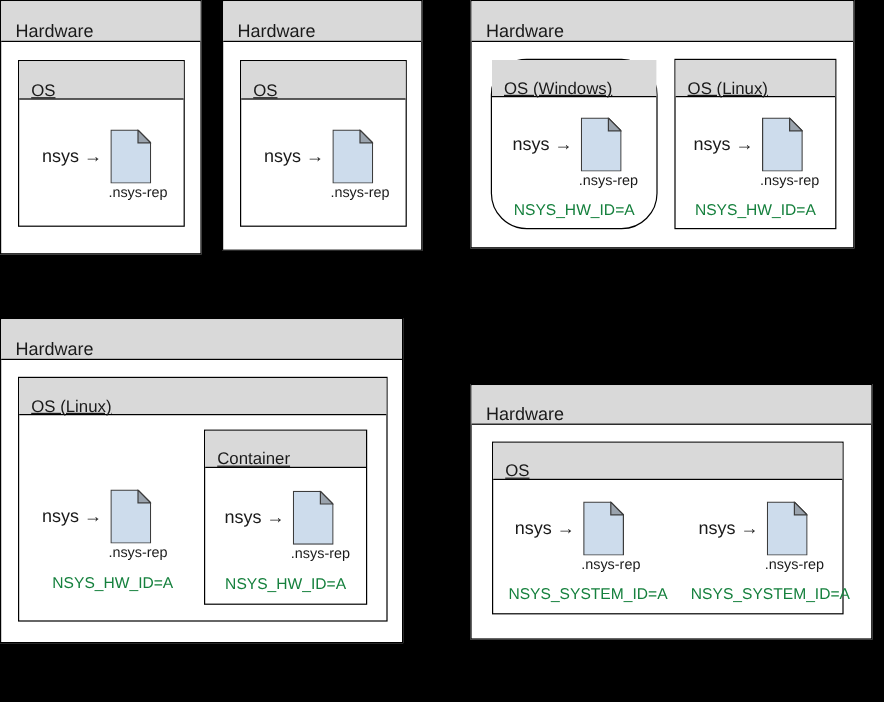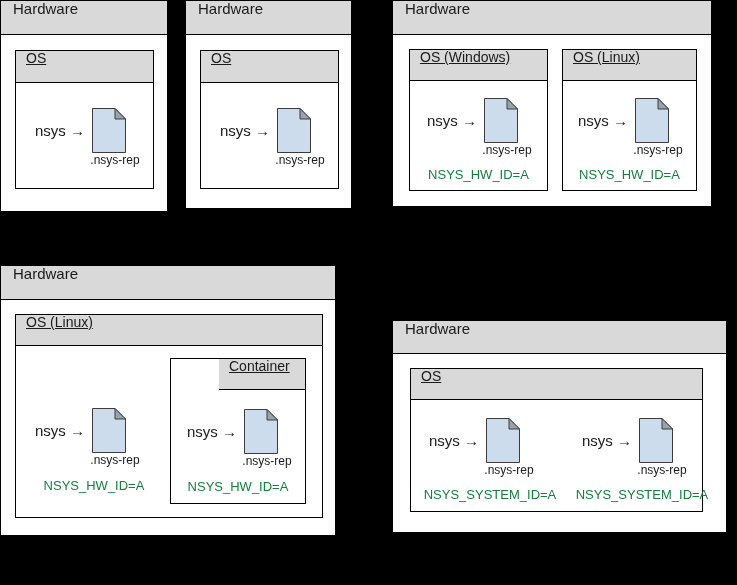--- a/index.html
+++ b/index.html
@@ -27,21 +27,21 @@
     box-sizing: border-box;
     background: #ffffff;
     border: 1px solid #000000;
     position: absolute;
   }
   .hdr {
     box-sizing: border-box;
     background: #d9d9d9;
     border-bottom: 1px solid #000000;
     display: flex;
-    align-items: flex-start;
+    align-items: flex-end;
     padding-left: 12px;
     font-size: 15px;
     line-height: 1;
     color: #1a1a1a;
     white-space: nowrap;
   }
   .hdr.sub {
     font-size: 14px;
     padding-left: 10px;
     text-decoration: underline;
@@ -142,21 +142,21 @@
       </div>
     </div>
   </div>
 </div>
 
 <div class="panel" style="left:392px; top:0px; width:320px; height:207px;">
   <div class="hdr" style="height:34px;">
     <span>Hardware</span>
   </div>
 
-  <div class="box" style="left:16px; top:48px; width:139px; height:142px;">
+  <div class="box" style="left:16px; top:48px; width:139px; height:142px;border-radius:30px;">
     <div class="hdr sub" style="height:31px;">
       <span>OS (Windows)</span>
     </div>
     <div class="body" style="height:109px;">
       <div class="nsys-unit" style="left:17px; top:17px;">
         <span class="nsys-label">nsys →</span>
         <span class="doc-wrap">
           <svg class="doc-icon" viewBox="0 0 34 45">
             <path d="M0.5 0.5 H23 L33.5 11 V44.5 H0.5 Z" fill="#cddcec" stroke="#3c3c3c" stroke-width="1"></path>
             <path d="M23 0.5 L33.5 11 H23 Z" fill="#9aa3ad" stroke="#3c3c3c" stroke-width="1"></path>
@@ -204,21 +204,21 @@
           <svg class="doc-icon" viewBox="0 0 34 45">
             <path d="M0.5 0.5 H23 L33.5 11 V44.5 H0.5 Z" fill="#cddcec" stroke="#3c3c3c" stroke-width="1"></path>
             <path d="M23 0.5 L33.5 11 H23 Z" fill="#9aa3ad" stroke="#3c3c3c" stroke-width="1"></path>
           </svg>
           <span class="doc-caption">.nsys-rep</span>
         </span>
       </div>
       <div class="env-var" style="left:8px; top:133px; width:140px;">NSYS_HW_ID=A</div>
 
       <div class="box" style="left:154px; top:12px; width:136px; height:146px;">
-        <div class="hdr sub" style="height:31px;margin-left:48px;">
+        <div class="hdr sub" style="height:31px;">
           <span>Container</span>
         </div>
         <div class="body" style="height:113px;">
           <div class="nsys-unit" style="left:16px; top:19px;">
             <span class="nsys-label">nsys →</span>
             <span class="doc-wrap">
               <svg class="doc-icon" viewBox="0 0 34 45">
                 <path d="M0.5 0.5 H23 L33.5 11 V44.5 H0.5 Z" fill="#cddcec" stroke="#3c3c3c" stroke-width="1"></path>
                 <path d="M23 0.5 L33.5 11 H23 Z" fill="#9aa3ad" stroke="#3c3c3c" stroke-width="1"></path>
               </svg>

